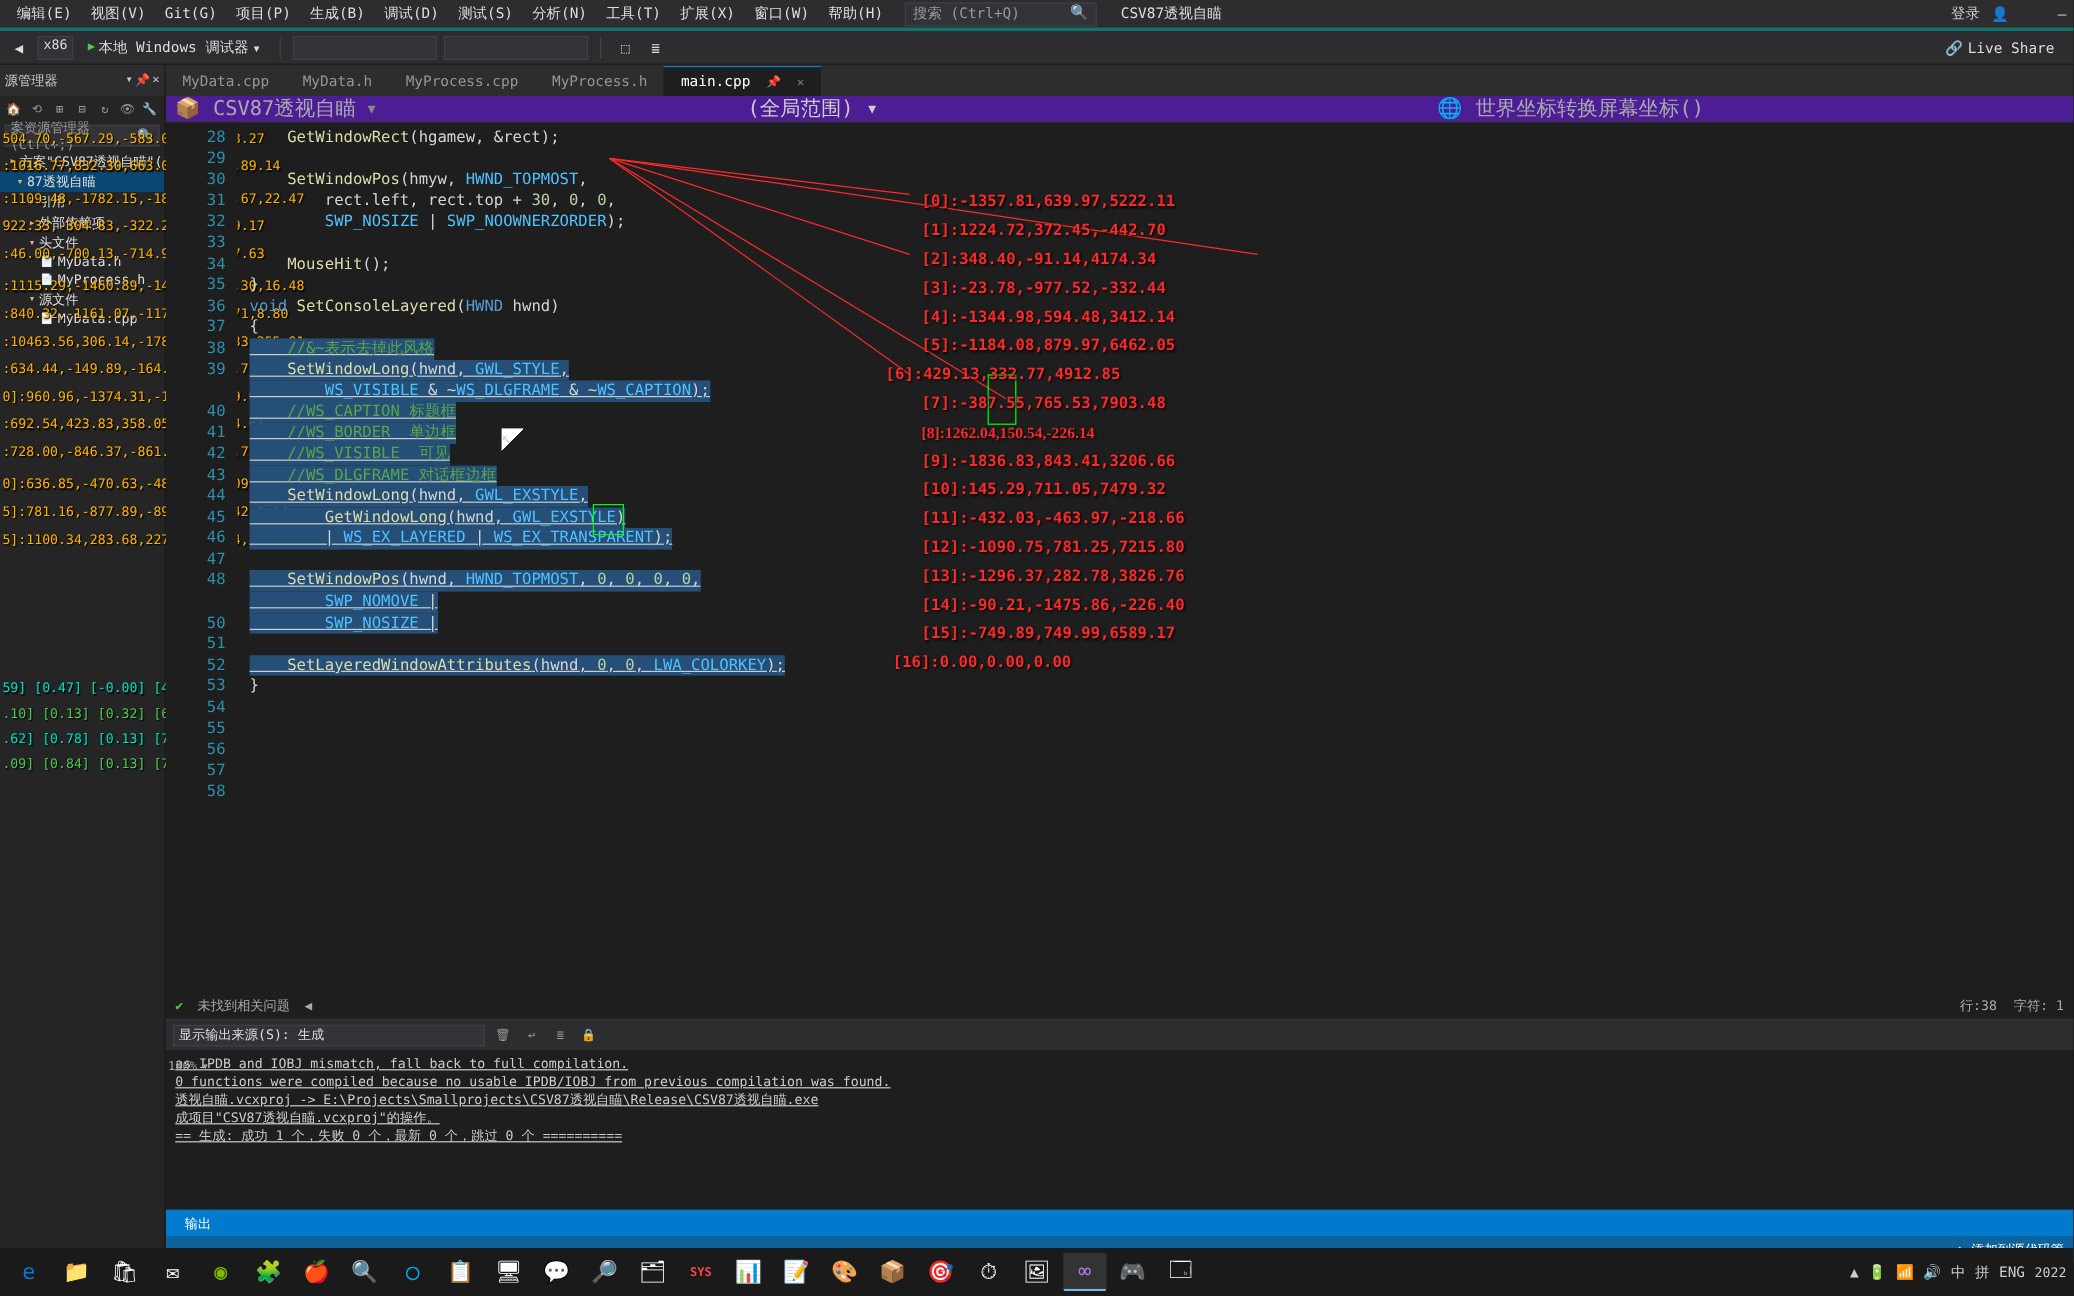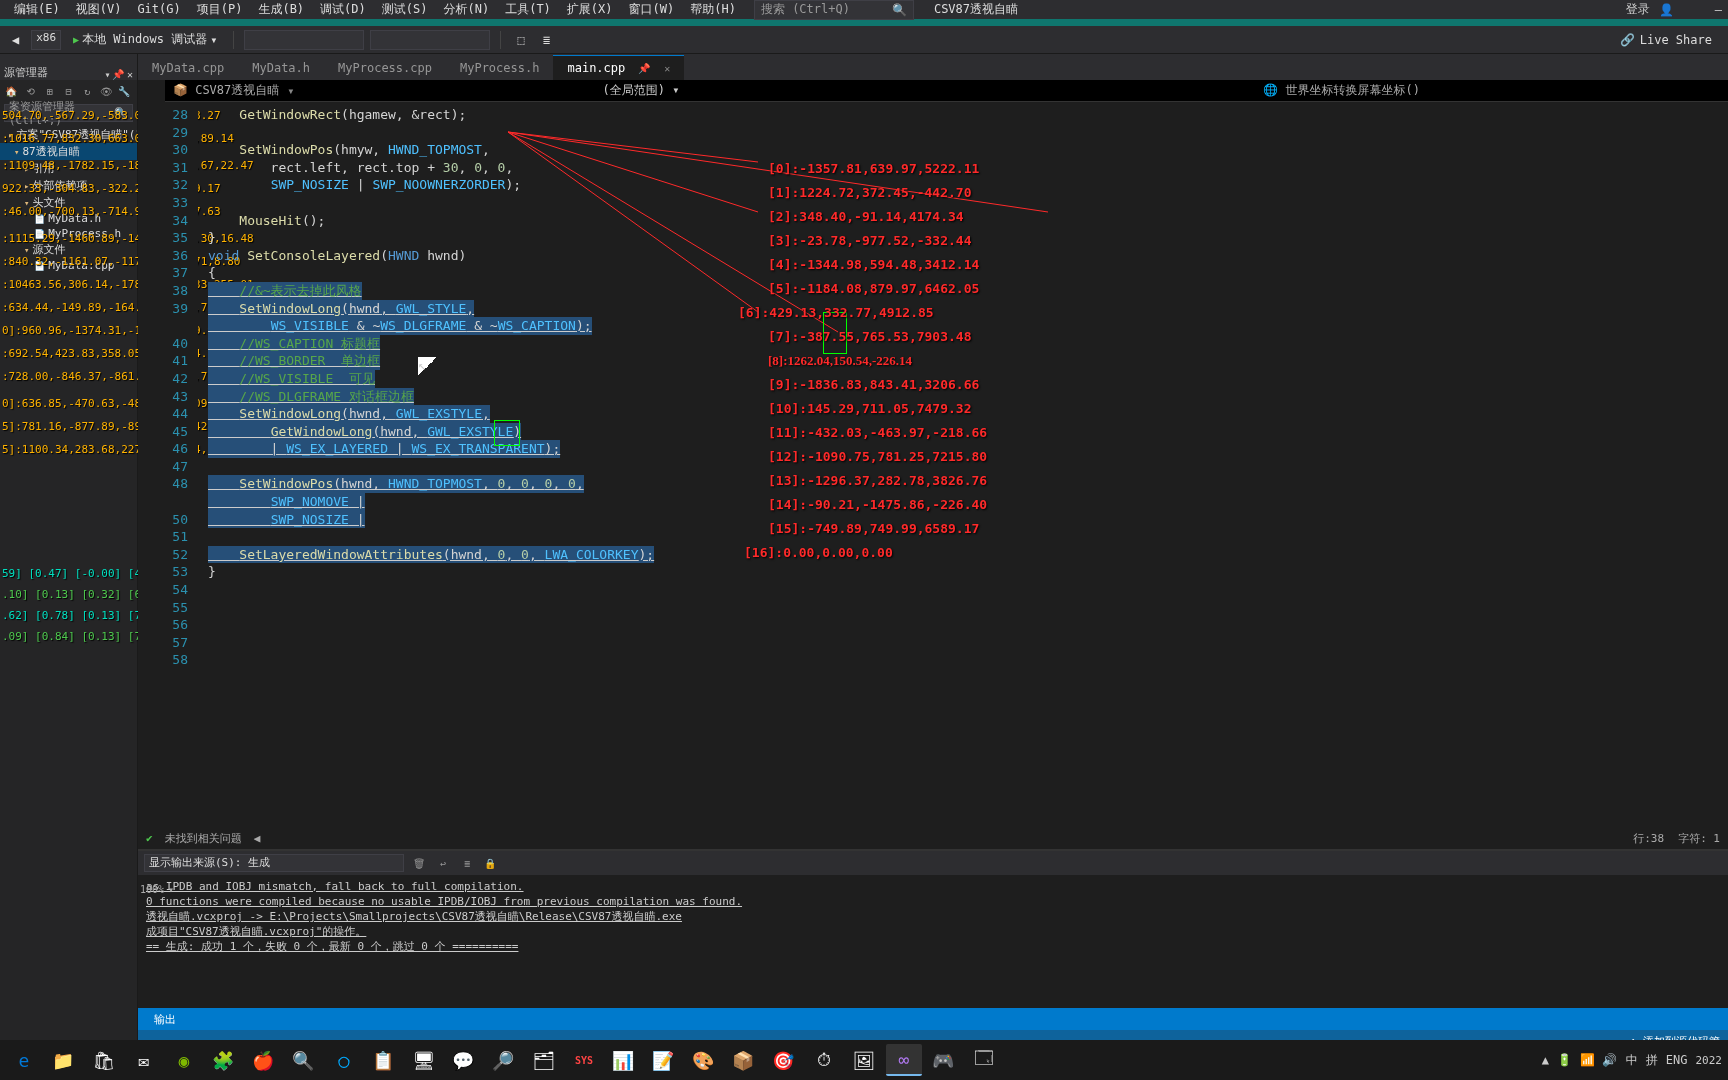--- a/index.html
+++ b/index.html
@@ -1,51 +1,51 @@
 <!DOCTYPE html>
 <html><head>
 <meta charset="utf-8">
 <style>
 *{margin:0;padding:0;box-sizing:border-box;font-family:"Microsoft YaHei",Consolas,monospace;}
 body{background:#1e1e1e;color:#ccc;width:1728px;height:1080px;overflow:hidden;font-size:12px;position:relative;}
-.menubar{height:26px;background:#2d2d30;display:flex;align-items:center;padding:0 6px;border-bottom:7px solid #0f766e;}
+.menubar{height:26px;background:#2d2d30;display:flex;align-items:center;padding:0 6px;border-bottom:3px solid #0f766e;}
 .menubar .menu-item{padding:4px 8px;color:#ddd;cursor:pointer;font-size:12px;}
-.menubar .search-box{margin-left:10px;background:#333337;border:1px solid #3f3f46;height:20px;width:160px;display:flex;align-items:center;padding:0 6px;color:#999;position:relative;}
+.menubar .search-box{margin-left:10px;background:#333337;border:1px solid #3f3f46;height:20px;width:160px;display:flex;align-items:flex-start;padding:0 6px;color:#999;position:relative;}
 .menubar .search-box .mag{position:absolute;right:6px;color:#aaa;font-size:12px;}
 .menubar .title{margin-left:20px;color:#ddd;font-size:12px;}
 .menubar .right{margin-left:auto;display:flex;align-items:center;gap:10px;}
 .toolbar{height:28px;background:#2d2d30;display:flex;align-items:center;padding:0 6px;gap:6px;border-bottom:1px solid #1a1a1a;}
 .toolbar .btn{padding:2px 6px;color:#ddd;display:flex;align-items:center;gap:3px;}
 .toolbar .green-tri{color:#4ec94e;font-size:10px;}
 .toolbar select,.toolbar .drop{background:#333337;border:1px solid #3f3f46;color:#ddd;height:20px;padding:0 4px;font-size:11px;}
 .toolbar .sep{width:1px;height:18px;background:#444;margin:0 4px;}
 .toolbar .liveshare{margin-left:auto;color:#ddd;display:flex;align-items:center;gap:4px;margin-right:10px;}
 .body-area{display:flex;height:calc(1080px - 26px - 28px - 28px);}
 .sidebar{width:138px;background:#252526;border-right:1px solid #1a1a1a;overflow:hidden;position:relative;}
-.sidebar-header{height:26px;background:#2d2d30;display:flex;align-items:flex-end;padding:0 4px;font-size:11px;color:#ccc;justify-content:space-between;}
+.sidebar-header{height:26px;background:#2d2d30;display:flex;align-items:center;padding:0 4px;font-size:11px;color:#ccc;justify-content:space-between;}
 .sidebar-header .close{display:flex;gap:2px;}
 .sidebar-header .close span{font-size:10px;cursor:pointer;}
 .sidebar-toolbar{height:22px;display:flex;align-items:center;padding:0 4px;gap:3px;}
 .sidebar-toolbar .ico{width:16px;height:16px;display:flex;align-items:center;justify-content:center;color:#999;font-size:10px;}
 .sidebar .search-sm{background:#333337;border:1px solid #3f3f46;height:18px;margin:2px 4px;padding:0 4px;color:#999;font-size:11px;display:flex;align-items:center;justify-content:space-between;}
 .sidebar .tree{padding:2px 0;font-size:11px;color:#ddd;}
 .sidebar .tree .node{padding:1px 4px 1px 8px;white-space:nowrap;overflow:hidden;display:flex;align-items:center;gap:3px;}
 .sidebar .tree .node.sel{background:#094771;}
 .sidebar .tree .ico-folder{color:#dcb67a;font-size:9px;}
 .sidebar .tree .ico-file{color:#8a8a8a;font-size:9px;}
 .overlay-data{position:absolute;top:0;left:0;width:138px;pointer-events:none;}
 .overlay-data .row{color:#ffb300;text-shadow:1px 1px 1px #000;font-size:11px;font-family:Consolas,monospace;white-space:nowrap;padding:1px 2px;}
 .overlay-data .row.grn{color:#4ec94e;}
 .overlay-data .row.bot{color:#00e0c0;}
 .editor-area{flex:1;display:flex;flex-direction:column;background:#1e1e1e;}
 .tabs{height:26px;background:#2d2d30;display:flex;align-items:flex-end;}
 .tab{padding:5px 14px;color:#969696;font-size:12px;cursor:pointer;background:#2d2d30;position:relative;}
 .tab.active{background:#1e1e1e;color:#fff;border-top:1px solid #007acc;}
 .tab .close{margin-left:6px;color:#888;font-size:10px;}
-.crumb-bar{height:22px;background:#000000;border-bottom:1px solid #333;display:flex;align-items:center;padding:0 8px;gap:8px;font-size:12px;color:#aaa;margin-left:27px;}
+.crumb-bar{height:22px;background:#4c1d95;border-bottom:1px solid #333;display:flex;align-items:center;padding:0 8px;gap:8px;font-size:17px;color:#aaa;}
 .crumb-bar .drop-ind{color:#888;}
 .crumb-bar .func{color:#ccc;margin-left:300px;}
 .crumb-bar .func2{margin-left:auto;margin-right:300px;}
 .crumb-bar .globe{color:#ccc;}
 .code-area{flex:1;display:flex;position:relative;overflow:hidden;}
 .gutter{width:60px;background:#1e1e1e;text-align:right;padding:4px 10px 4px 0;font-family:Consolas,monospace;font-size:13px;color:#2b91af;}
 .gutter .ln{height:17.6px;line-height:17.6px;}
 .code{flex:1;padding:4px 0;font-family:Consolas,monospace;font-size:13px;line-height:17.6px;position:relative;}
 .code .line{height:17.6px;padding-left:10px;white-space:pre;}
 .kw{color:#569cd6;}

